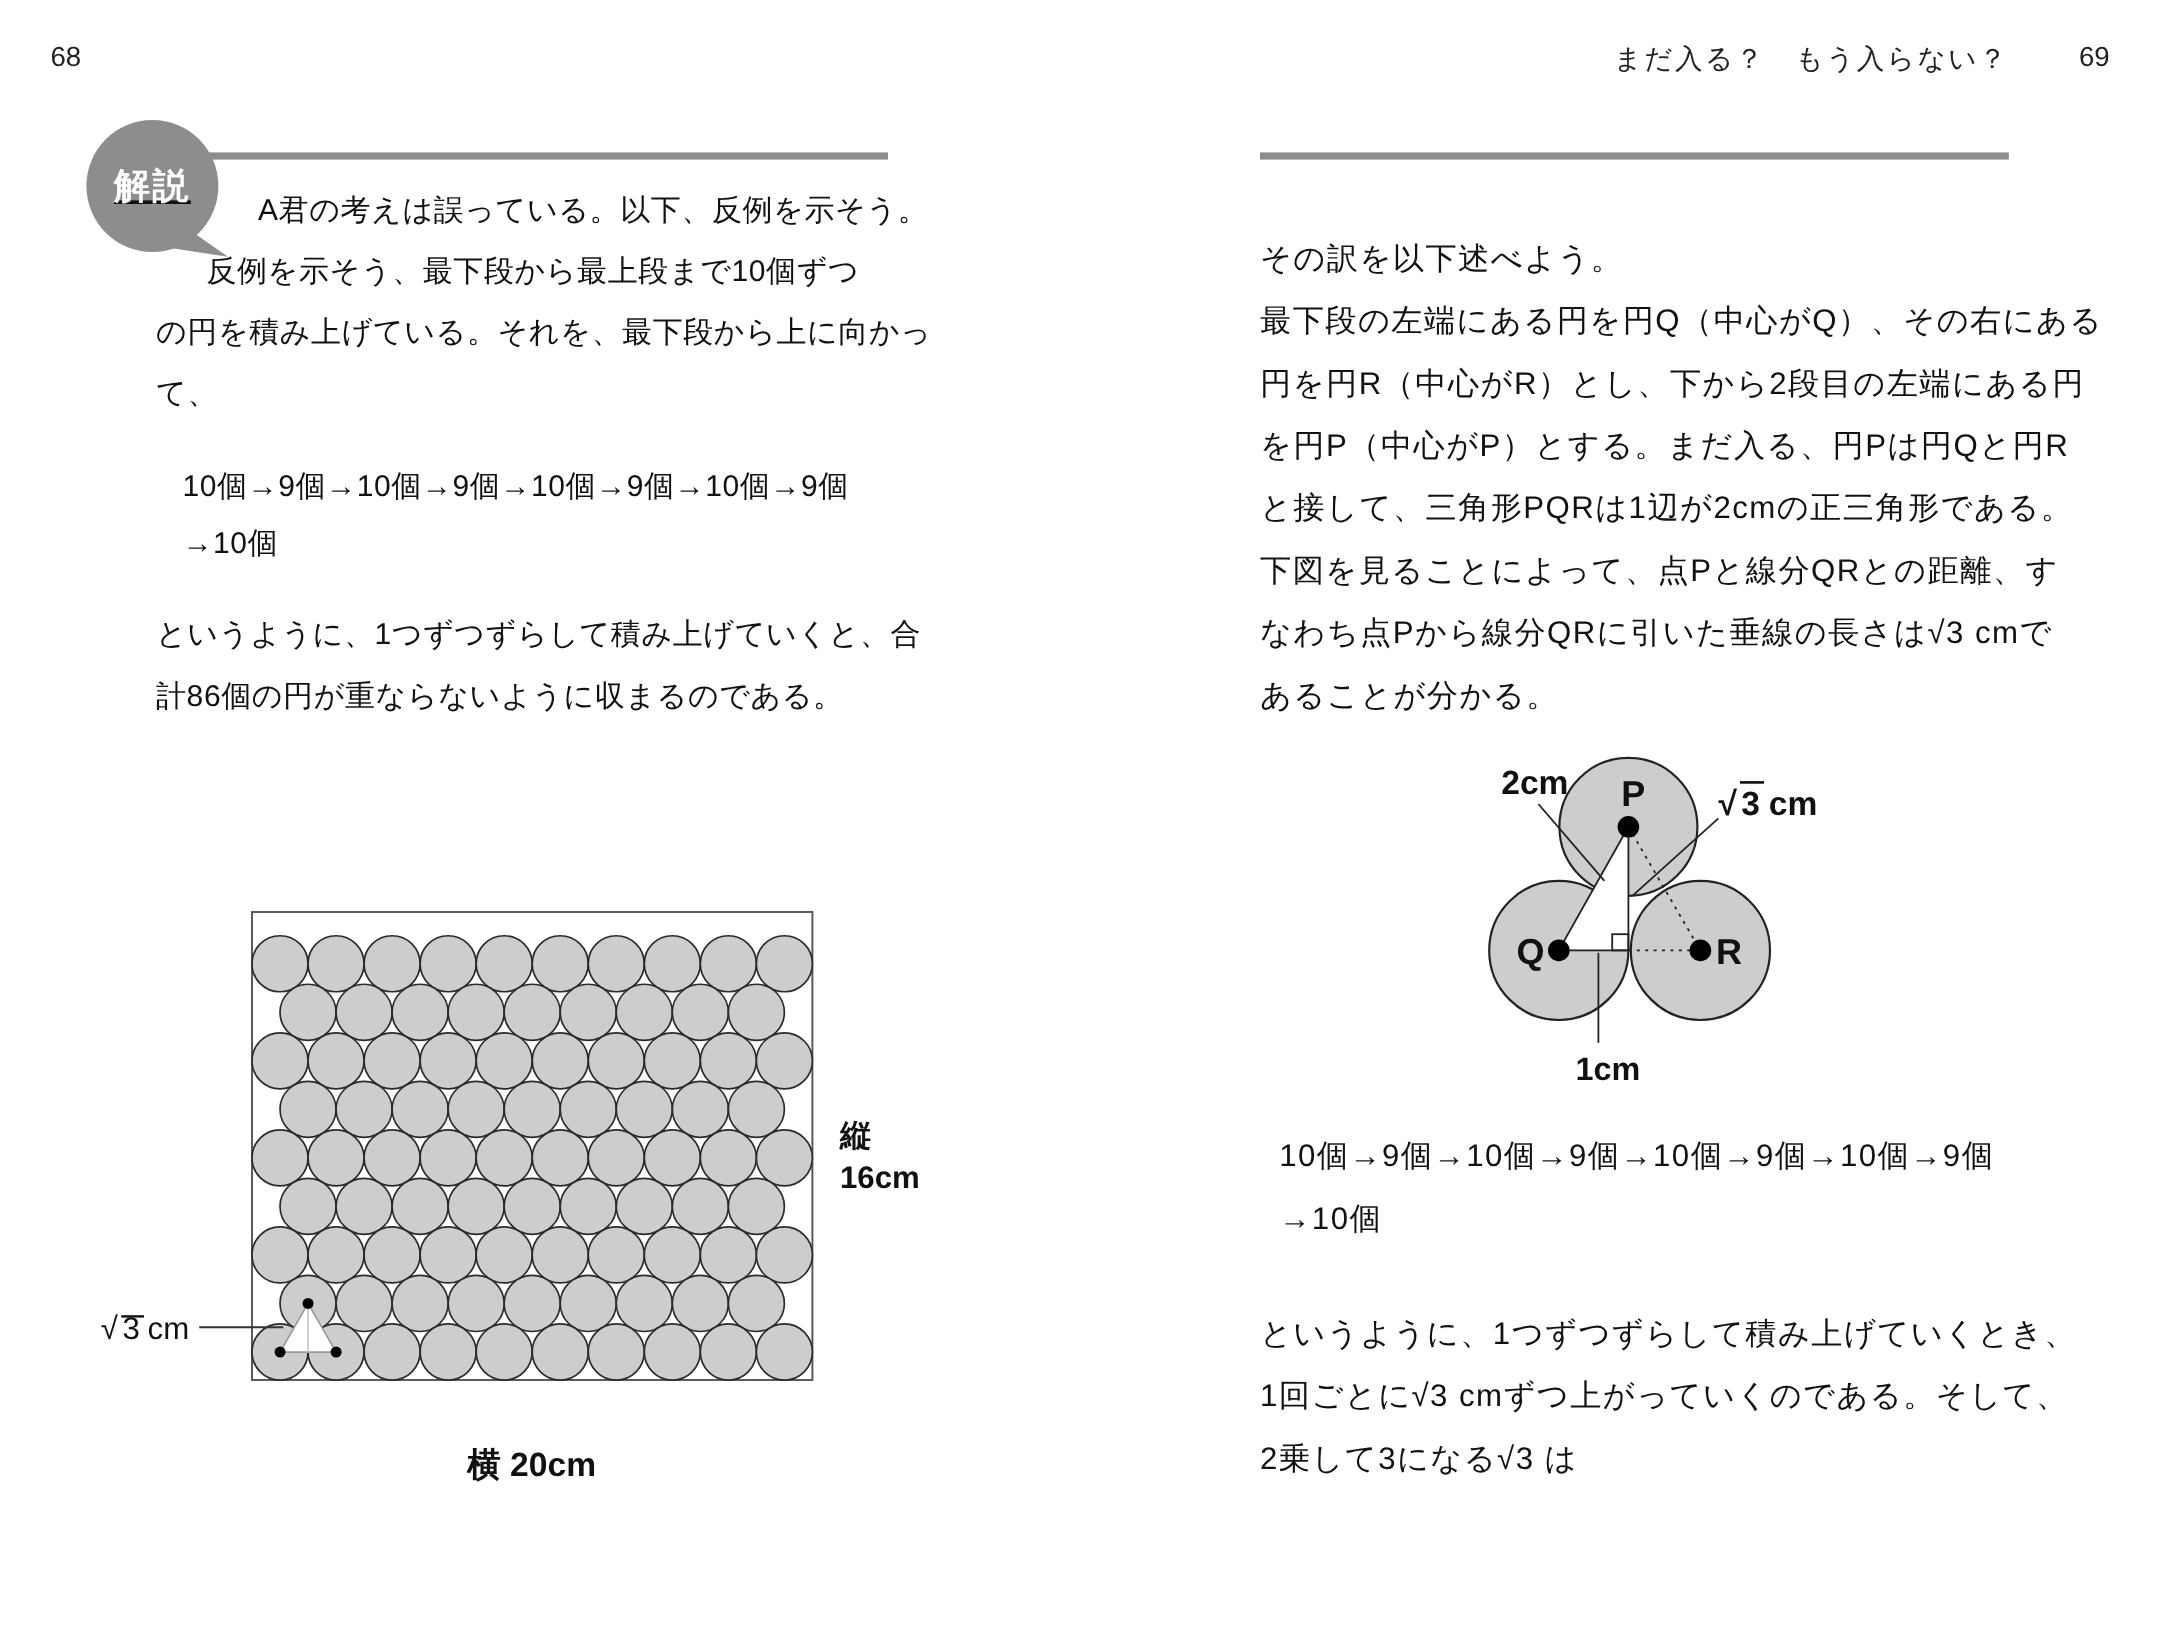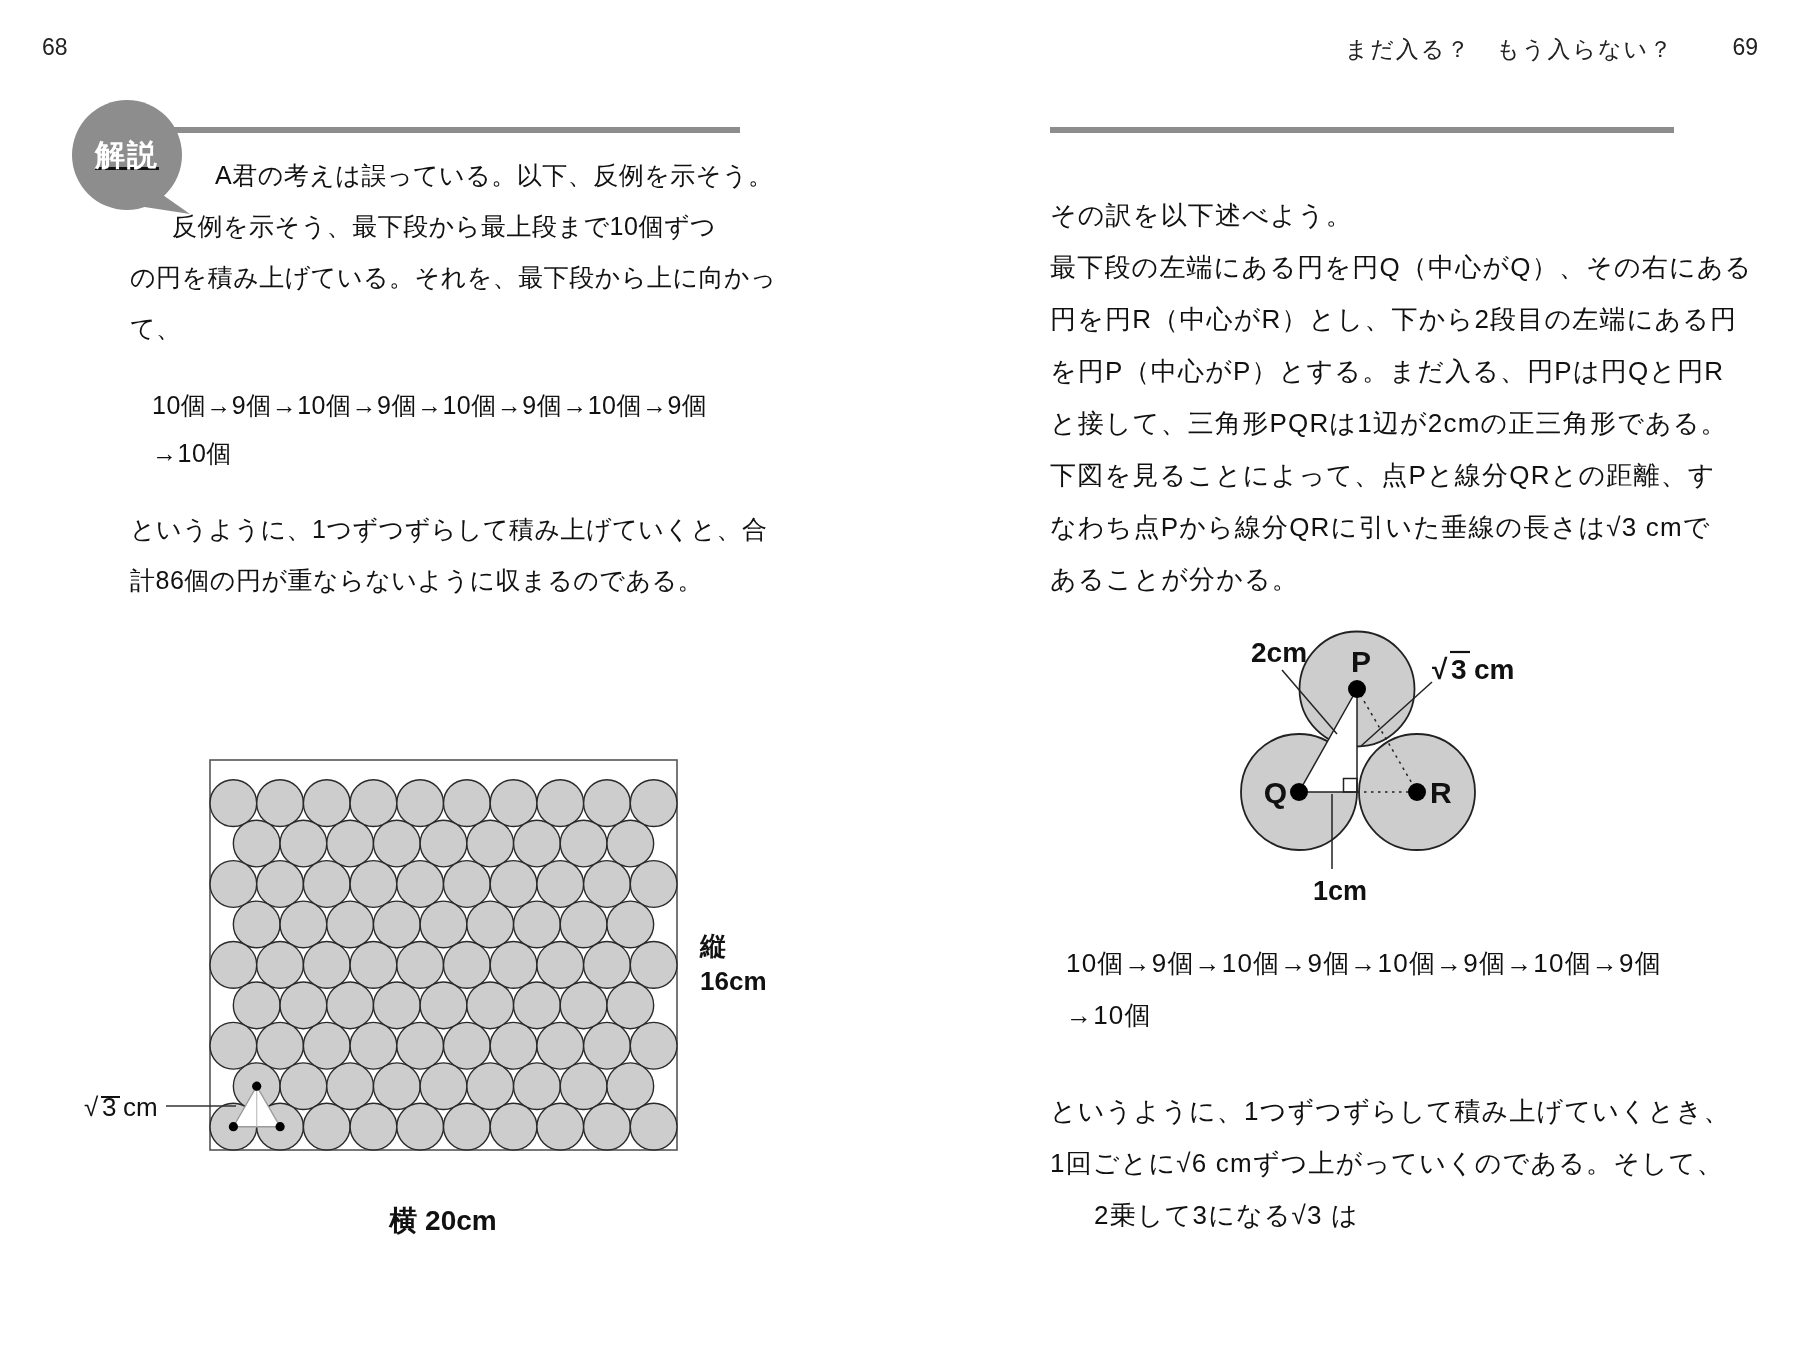--- a/index.html
+++ b/index.html
@@ -195,16 +195,16 @@
     </text>
     <line x1="1432" y1="682" x2="1361" y2="746" stroke="#222" stroke-width="1.5"></line>
 
     <line x1="1332" y1="794" x2="1332" y2="869" stroke="#222" stroke-width="1.5"></line>
     <text x="1340" y="900" font-size="27" font-weight="600" fill="#111" text-anchor="middle">1cm</text>
   </svg>
 
   <div class="jline right" style="left:1066px;top:948px;">10個→9個→10個→9個→10個→9個→10個→9個</div>
   <div class="jline right" style="left:1066px;top:1000px;">→10個</div>
   <div class="jline right" style="left:1050px;top:1096px;">というように、1つずつずらして積み上げていくとき、</div>
-  <div class="jline right" style="left:1050px;top:1148px;">1回ごとに√6 cmずつ上がっていくのである。そして、</div>
-  <div class="jline right" style="left:1050px;top:1200px;margin-left:44px;">2乗して3になる√3 は</div>
+  <div class="jline right" style="left:1050px;top:1148px;">1回ごとに√3 cmずつ上がっていくのである。そして、</div>
+  <div class="jline right" style="left:1050px;top:1200px;">2乗して3になる√3 は</div>
 
 </div>
 
 </body></html>

